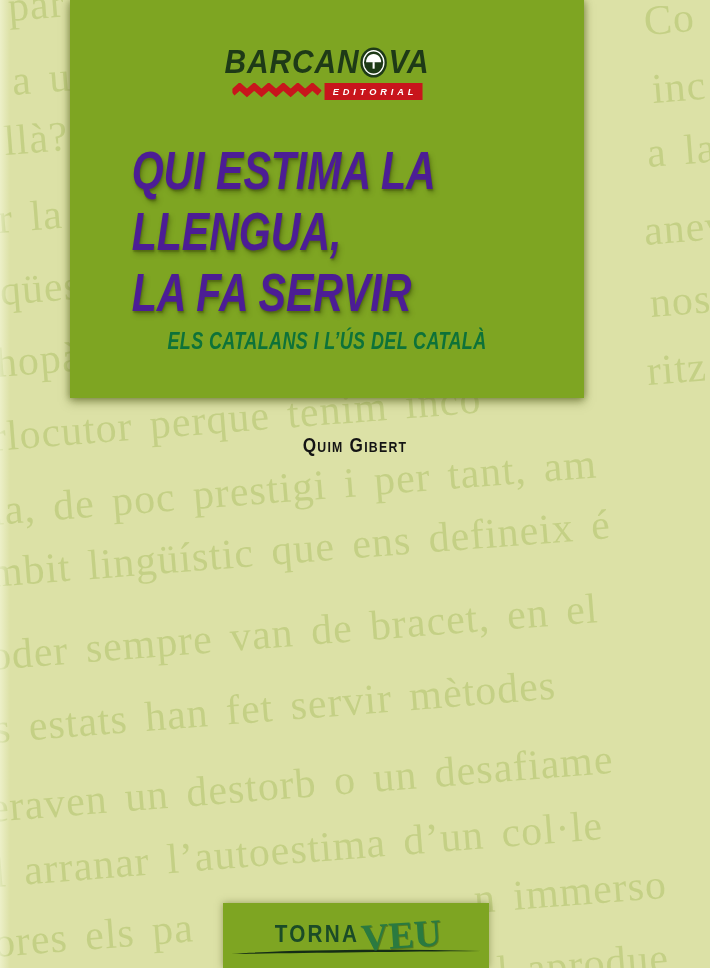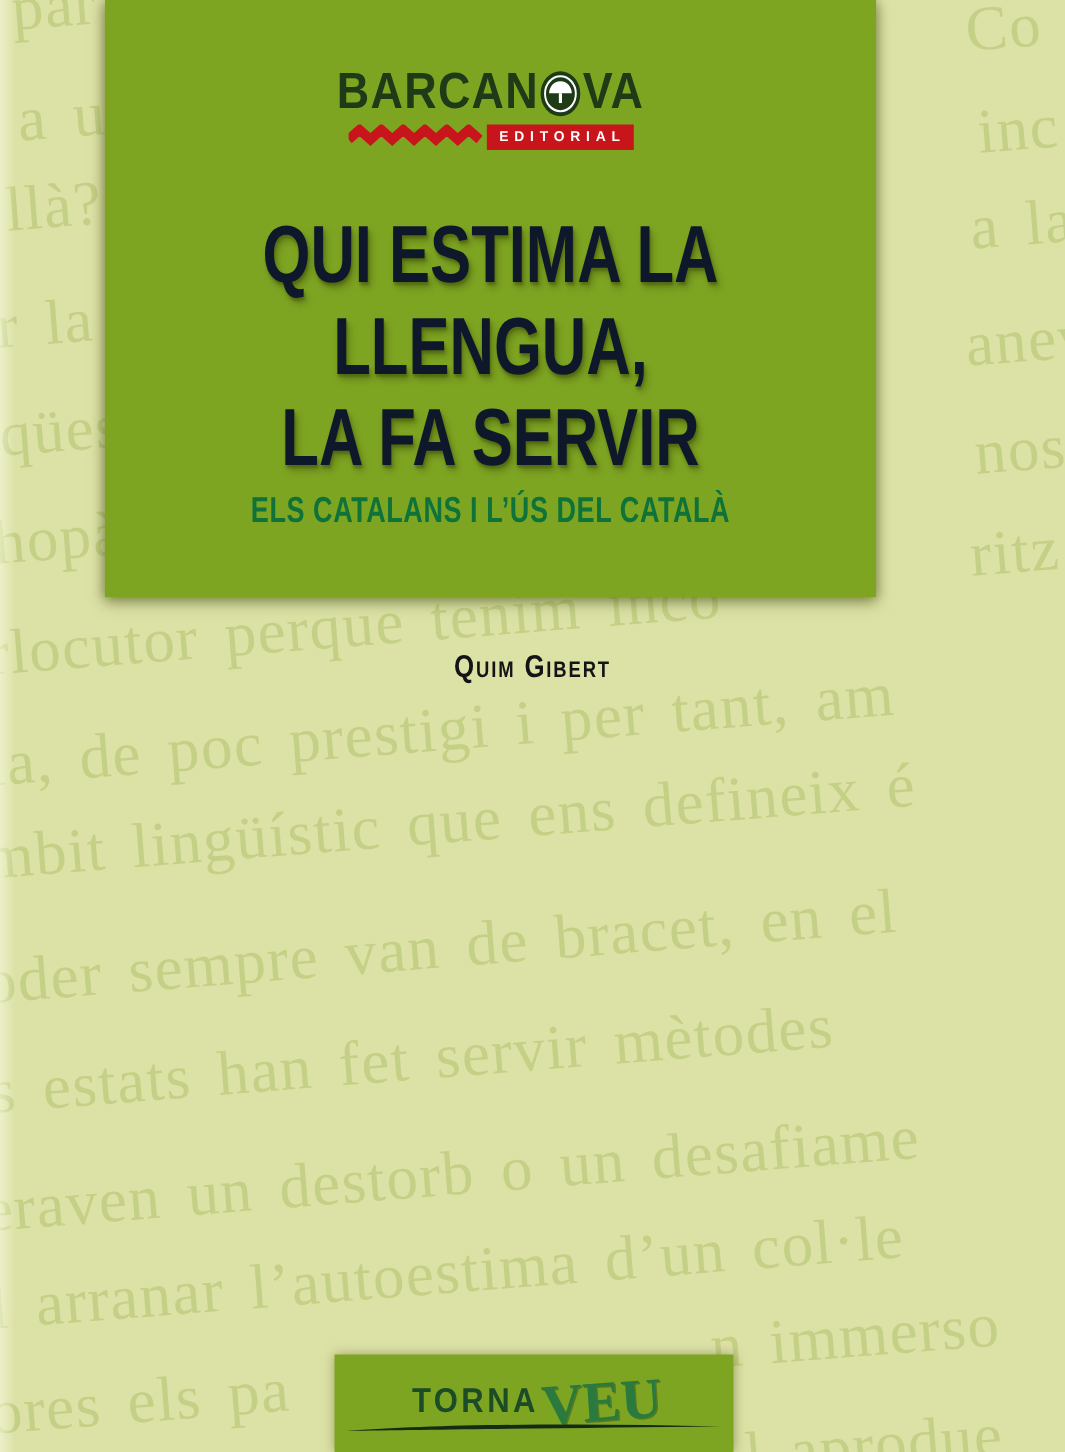--- a/index.html
+++ b/index.html
@@ -21,35 +21,36 @@
     font-family:cursive;
     font-size:42px;line-height:1.1;
     color:#bfcc7e;opacity:.8;letter-spacing:1px;word-spacing:6px;
     transform-origin:0 0;
   }
   
   .header-block{
     position:absolute;left:70px;top:0;width:514px;height:398px;z-index:2;
     background:#7ea522;
     box-shadow:0 4px 9px rgba(80,90,25,.5), 2px 0 6px rgba(80,90,25,.25), -2px 0 6px rgba(80,90,25,.25);
+    font-style:italic;
   }
   .logo{position:absolute;top:42px;left:50%;transform:translateX(-50%);text-align:center;}
   .wordmark{
     display:flex;align-items:center;justify-content:center;
     transform:scaleX(.88);transform-origin:center;
     font-weight:bold;font-size:34px;letter-spacing:1px;color:#1e3a17;
   }
   .o-icon{display:inline-block;width:31px;height:31px;margin:0 1px;position:relative;top:1px;}
   .logo-bottom{display:flex;align-items:stretch;justify-content:center;margin-top:2px;transform:scaleX(.97);}
   .zigzag{display:block;margin-right:3px;}
   .editorial{
     background:#c8151c;color:#ffffff;font-size:9.5px;font-weight:bold;
     letter-spacing:4px;padding:3px 5px 3px 9px;display:flex;align-items:center;
   }
-  .title{position:absolute;top:140px;left:0;width:100%;margin:0;text-align:center;color:#0f172a;font-weight:800;}
+  .title{position:absolute;top:140px;left:0;width:100%;margin:0;color:#4c1d95;font-weight:800;}
   .title .tline{
     display:block;font-size:54px;line-height:61px;letter-spacing:0;
     transform:scaleX(.76);transform-origin:center;
     text-shadow:1px 2px 2px rgba(55,70,8,.45), 3px 4px 6px rgba(55,70,8,.35);
   }
   .subtitle{
     position:absolute;top:327px;left:0;width:100%;text-align:center;
     color:#0e7239;font-size:24px;font-weight:bold;letter-spacing:.5px;
     transform:scaleX(.75);transform-origin:center;
   }

